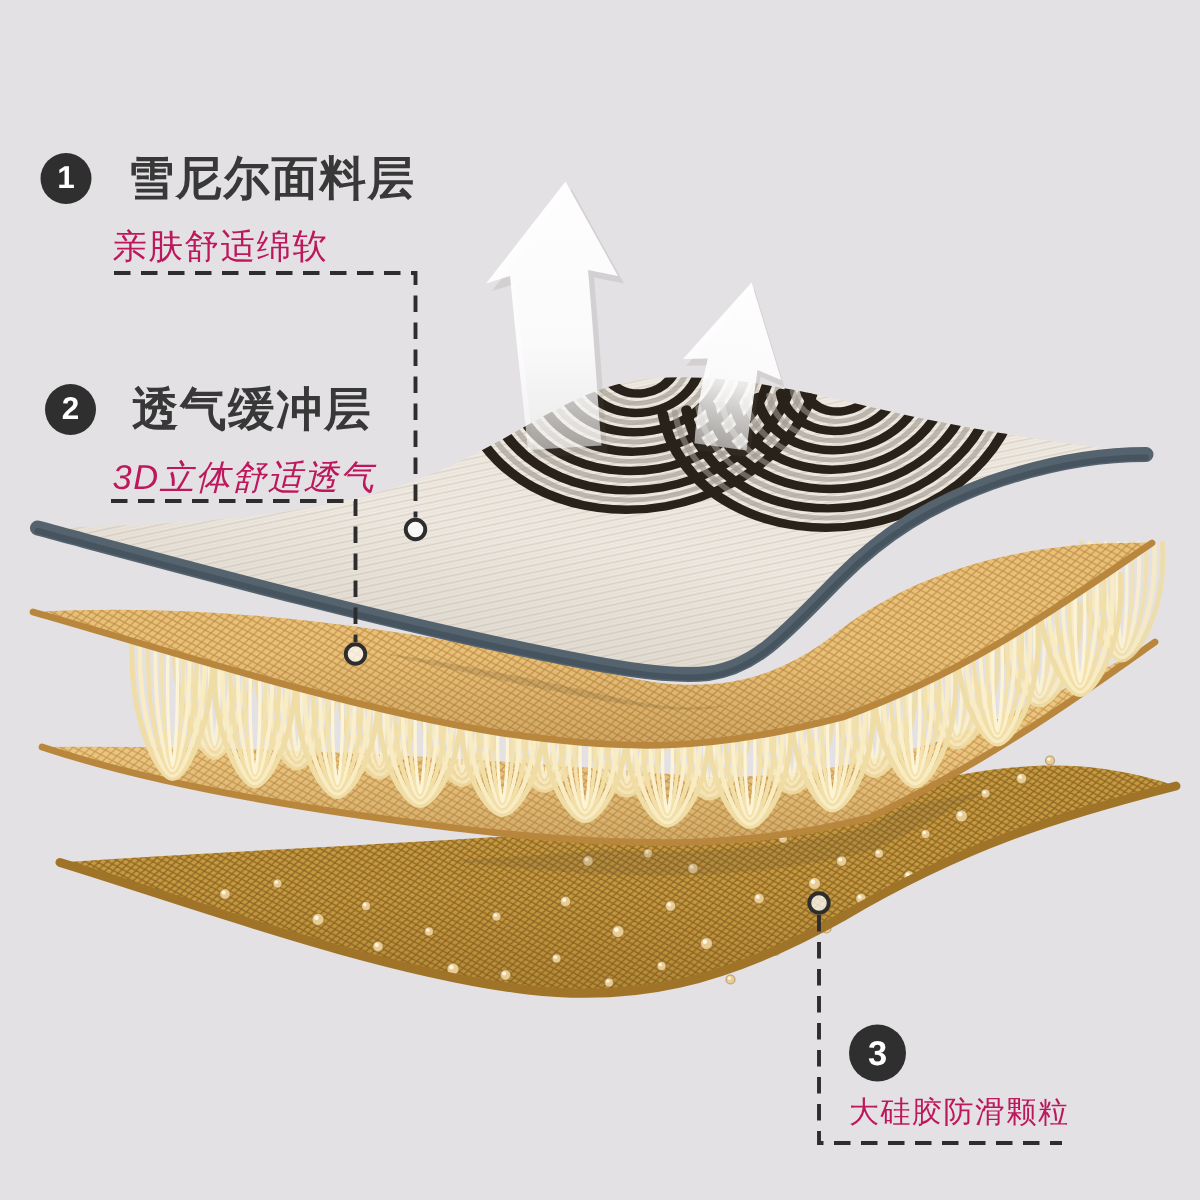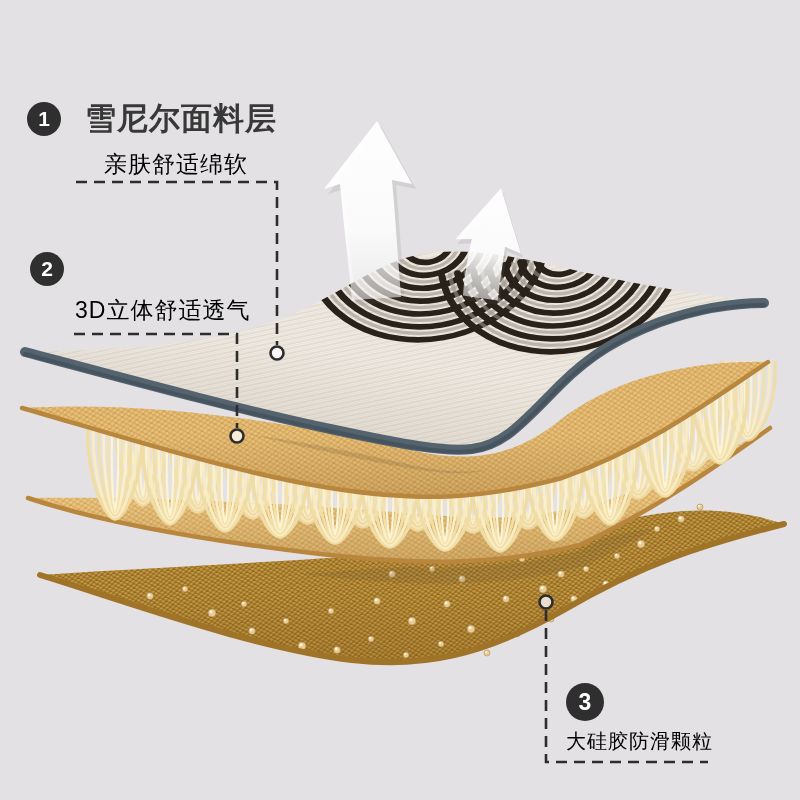--- a/index.html
+++ b/index.html
@@ -5,23 +5,23 @@
   html,body{margin:0;padding:0;background:#e3e1e4;}
   .stage{position:relative;width:800px;height:800px;background:#e3e1e4;overflow:hidden;
          font-family:"Liberation Sans",sans-serif;}
   svg{position:absolute;left:0;top:0;}
   .label{position:absolute;color:#383838;}
   .row{display:flex;align-items:center;}
   .badge{width:34px;height:34px;border-radius:50%;background:#2f2f30;color:#ffffff;
          font-weight:bold;font-size:21px;display:flex;align-items:center;justify-content:center;
          flex:0 0 auto;}
   .title{font-size:31px;font-weight:700;margin-left:24px;letter-spacing:1px;white-space:nowrap;}
-  .subtitle{font-size:23px;color:#000000;margin-top:9px;letter-spacing:1px;white-space:nowrap;text-align:center;}
+  .subtitle{font-size:23px;color:#be185d;margin-top:9px;letter-spacing:1px;white-space:nowrap;}
   #label1{left:27px;top:98px;}  #label1 .subtitle{margin-left:48px;}
-  #label2{left:30px;top:252px;} #label2 .subtitle{margin-left:45px;}
+  #label2{left:30px;top:252px;} #label2 .subtitle{margin-left:45px;font-style:italic;}
   #label3{left:566px;top:683px;}
   #label3 .badge{width:38px;height:38px;font-size:23px;}
   #label3 .title{margin-left:22px;letter-spacing:2px;font-size:30px;}
   #label3 .subtitle{margin-left:0;font-size:20px;margin-top:7px;}
 </style>
 </head>
 <body>
 
 <div class="stage">
 
@@ -565,20 +565,21 @@
     <div class="row">
       <div class="badge">1</div>
       <div class="title">雪尼尔面料层</div>
     </div>
     <div class="subtitle">亲肤舒适绵软</div>
   </div>
 
   <div class="label" id="label2">
     <div class="row">
       <div class="badge">2</div>
+      <div class="title">透气缓冲层</div>
     </div>
     <div class="subtitle">3D立体舒适透气</div>
   </div>
 
   <div class="label" id="label3">
     <div class="row">
       <div class="badge">3</div>
     </div>
     <div class="subtitle">大硅胶防滑颗粒</div>
   </div>

